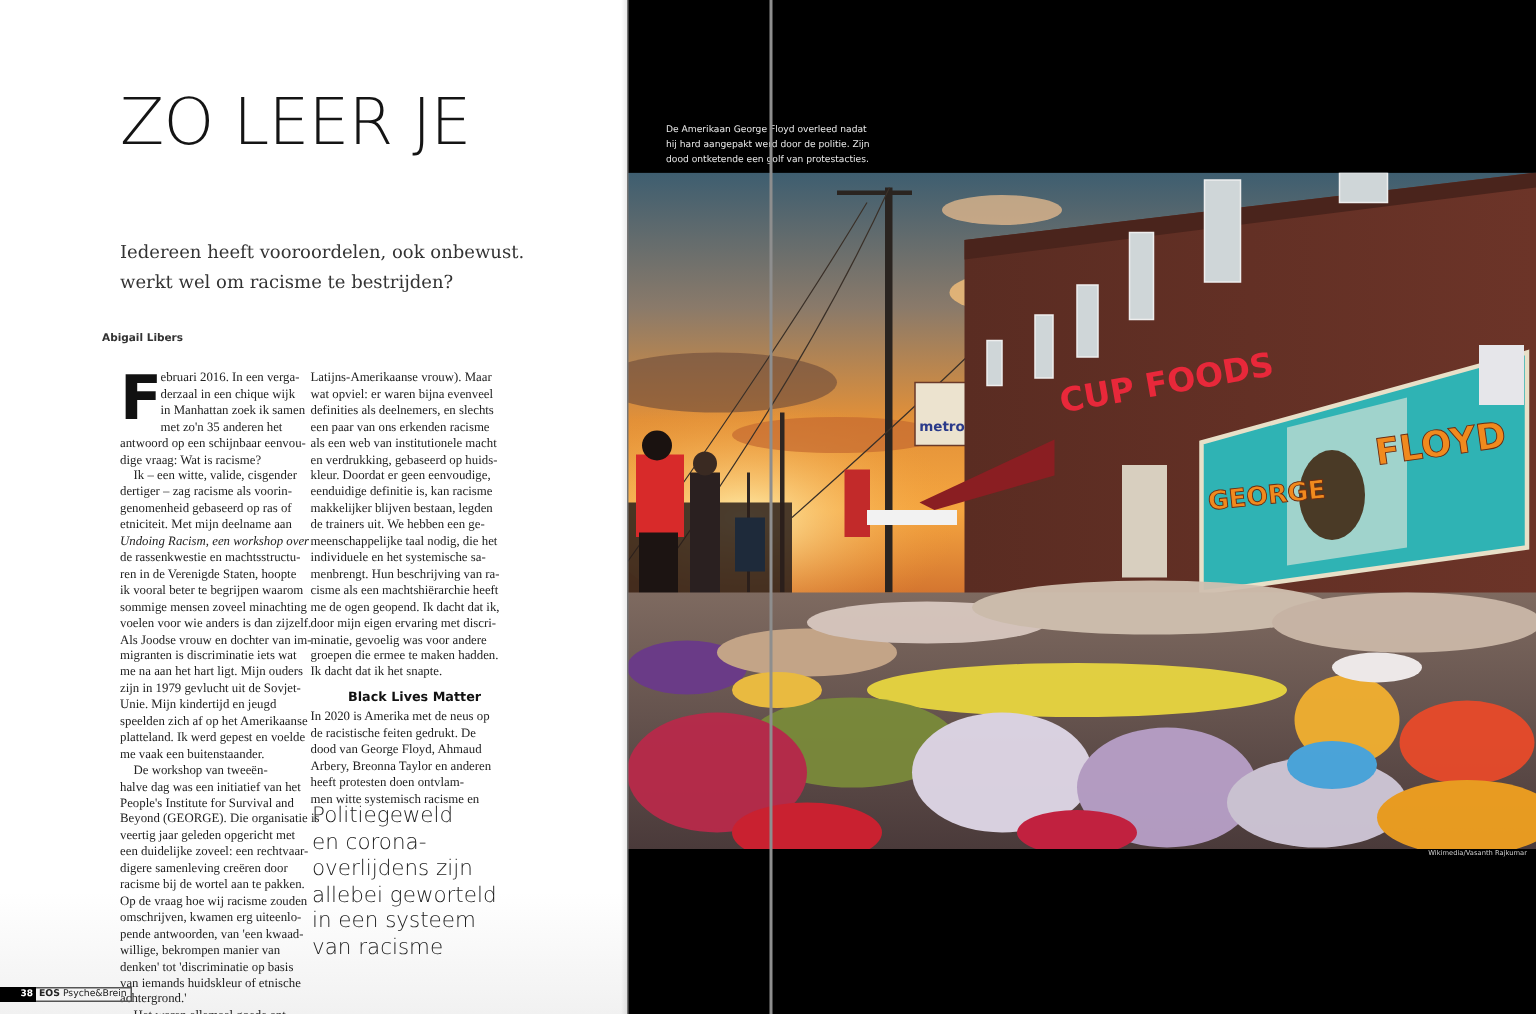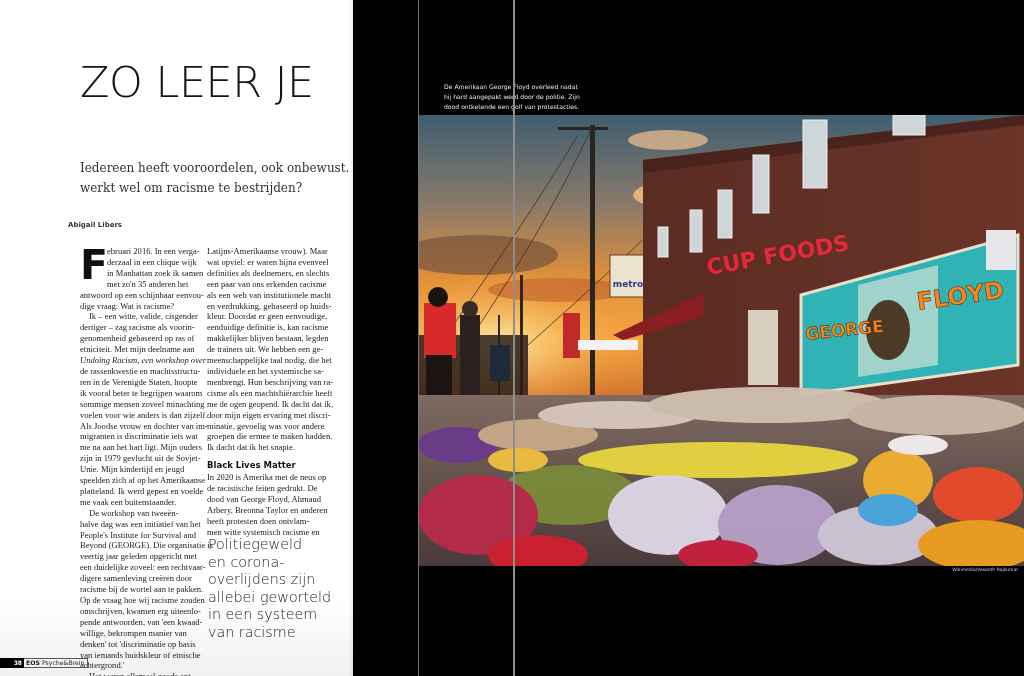--- a/index.html
+++ b/index.html
@@ -1,21 +1,21 @@
 <!DOCTYPE html>
 <html><head>
   <meta charset="utf-8">
   <style>
     * { margin: 0; padding: 0; box-sizing: border-box; }
     html, body { width: 1024px; height: 676px; overflow: hidden; background: #000; }
     body { position: relative; font-family: "DejaVu Serif", serif; }
 
     
     .page-left {
-      position: absolute; left: 0; top: 0; width: 353px; height: 676px;
+      position: absolute; left: 0; top: 0; width: 418px; height: 676px;
       background: linear-gradient(to bottom, #ffffff 0%, #ffffff 88%, #f1f1f1 100%);
       overflow: hidden;
     }
     .page-left::after {
       content: ""; position: absolute; right: 0; top: 0; width: 4px; height: 100%;
       background: linear-gradient(to right, rgba(0,0,0,0), rgba(0,0,0,0.08));
     }
     .headline {
       position: absolute; left: 80px; top: 60px; width: 320px;
       font-family: "DejaVu Sans", sans-serif; font-weight: 200;
@@ -43,21 +43,21 @@
     .col .ln { display: block; white-space: nowrap; }
     .col .ind { padding-left: 9px; }
     .col .drop { padding-left: 27px; }
     .dropcap {
       position: absolute; left: 80px; top: 248px;
       font-family: "DejaVu Sans", sans-serif; font-weight: bold;
       font-size: 41px; line-height: 34px; color: #111;
     }
     .subhead {
       display: block; margin-top: 7px; margin-bottom: 1px;
-      font-family: "DejaVu Sans", sans-serif; font-weight: bold; font-size: 8.5px; color: #111;
+      font-family: "DejaVu Sans", sans-serif; font-weight: bold; font-size: 8.5px; color: #111; margin-left: 25px;
     }
     .pullquote {
       position: absolute; left: 208px; top: 536px; width: 140px;
       font-family: "DejaVu Sans", sans-serif; font-weight: 300; font-size: 14.3px; line-height: 17.5px;
       color: #1c1c1c;
     }
     .pullquote span { display: block; white-space: nowrap; }
     .footer {
       position: absolute; left: 0; top: 658px; height: 10px; display: flex; align-items: center;
     }

